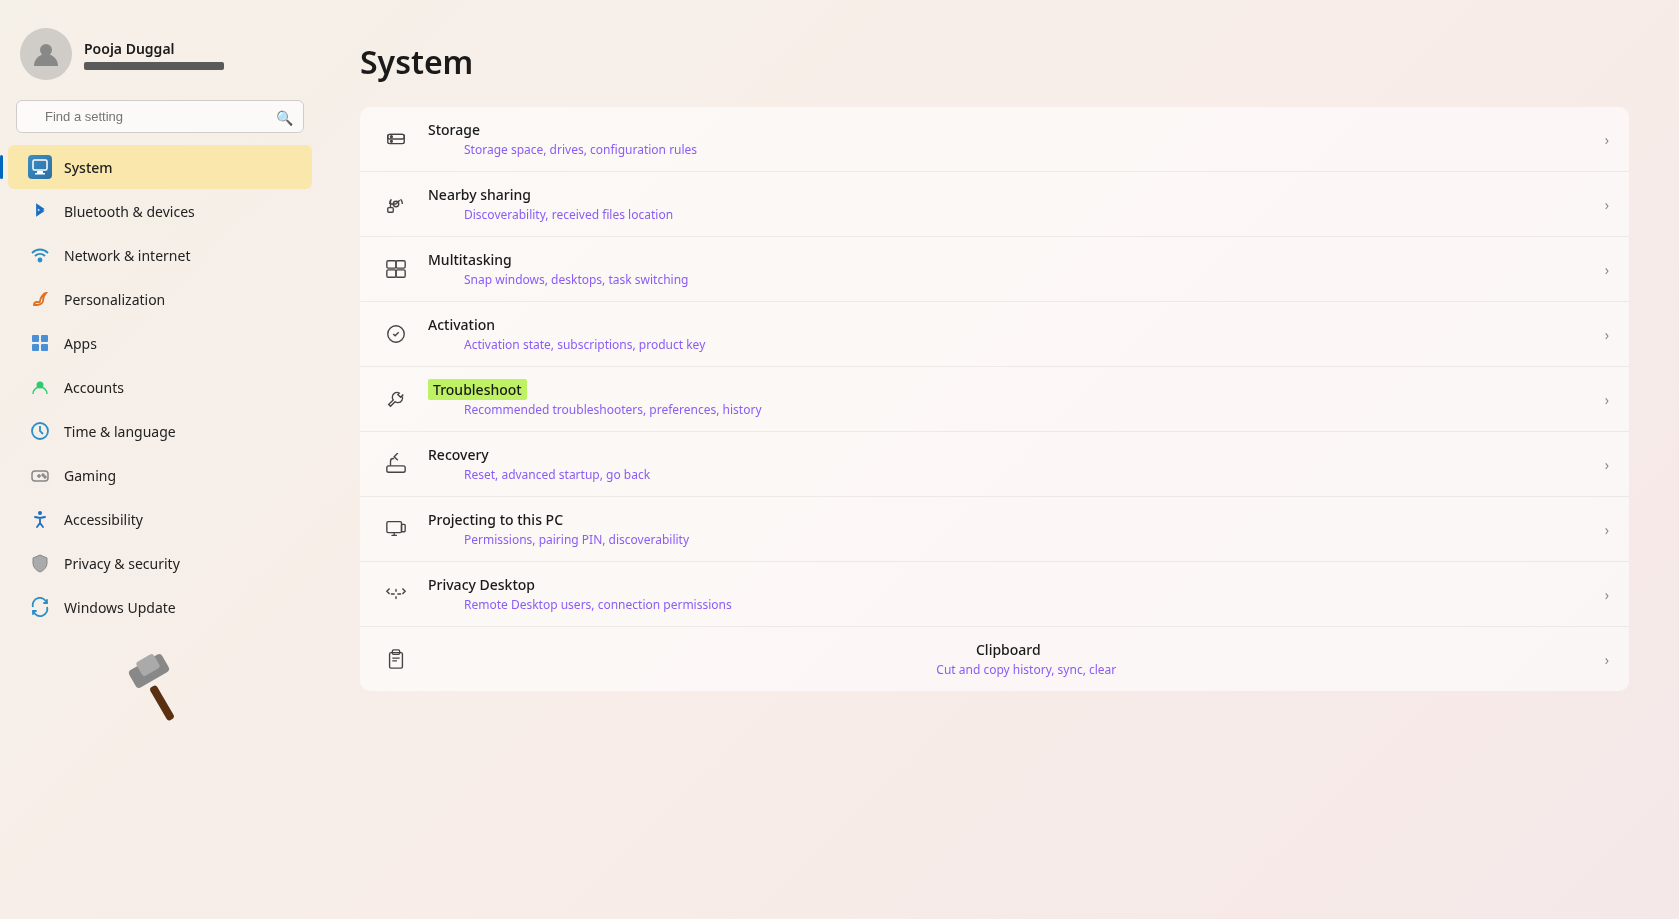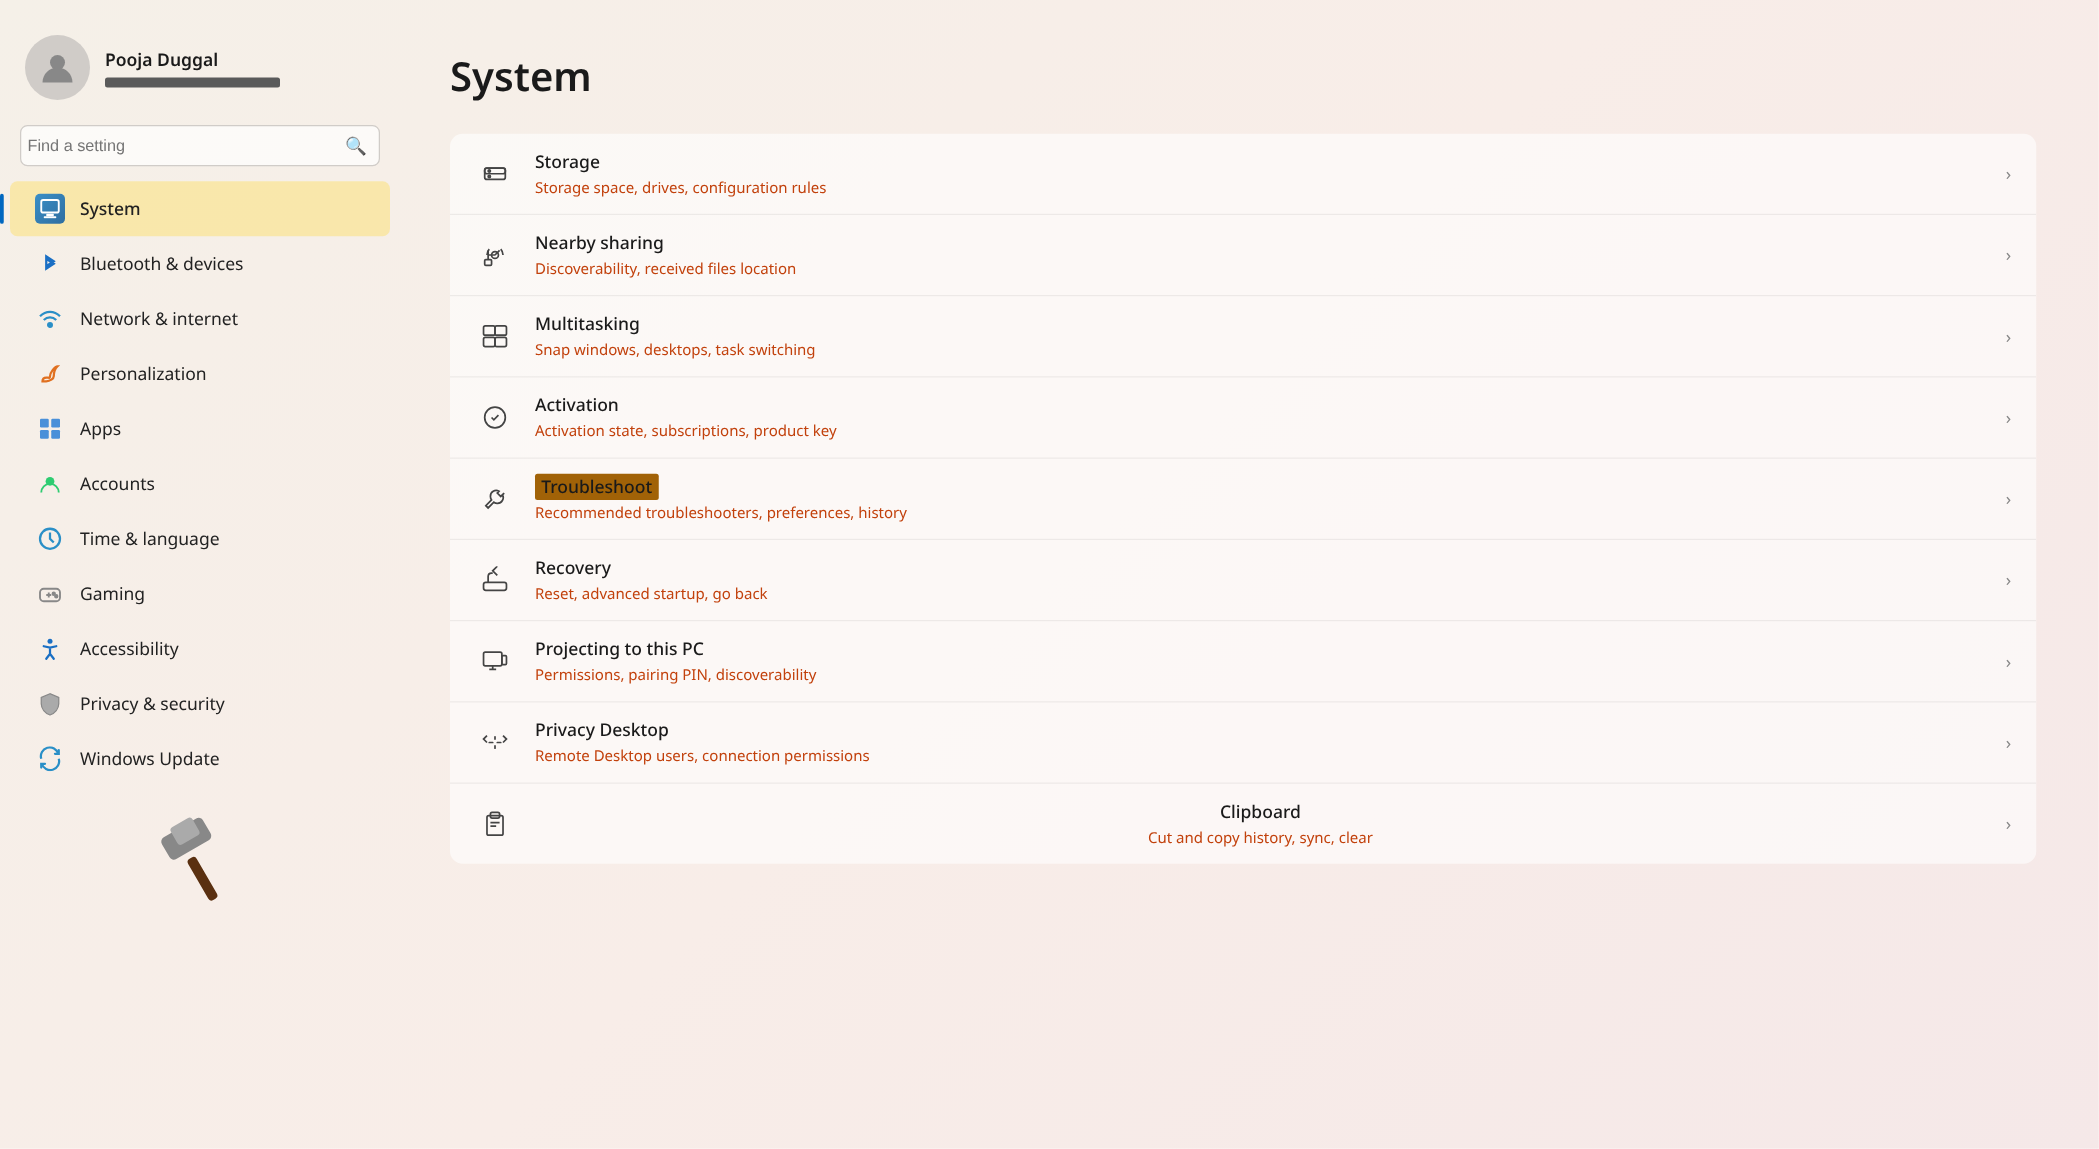--- a/index.html
+++ b/index.html
@@ -66,21 +66,21 @@
       border-radius: 2px;
     }
 
     .search-box {
       margin: 0 16px 12px 16px;
       position: relative;
     }
 
     .search-input {
       width: 100%;
-      padding: 8px 36px 8px 5px;
+      padding: 8px 36px 8px 28px;
       border: 1px solid #d0ccc8;
       border-radius: 6px;
       background: rgba(255,255,255,0.7);
       font-size: 13px;
       color: #4d7c0f;
       outline: none;
     }
 
     .search-icon-wrap {
       position: absolute;
@@ -211,21 +211,22 @@
 
     .item-title {
       font-size: 14px;
       font-weight: 500;
       color: #1a1a1a;
       margin-bottom: 2px;
     }
 
     .item-desc {
       font-size: 12px;
-      color: #c2410c;
+      color: #8b5cf6;
+      margin-left: 36px;
     }
 
     .item-chevron {
       color: #888;
       font-size: 14px;
     }
   </style>
 </head>
 <body>
 
@@ -448,21 +449,21 @@
     </div>
 
     <div class="settings-item">
       <div class="item-icon">
         <svg viewBox="0 0 24 24">
           <path d="M20 7l-3 3-3-3 1.5-1.5A5 5 0 0 0 8 10c0 1.1.4 2.2 1 3L4 18l2 2 5-5c.8.6 1.9 1 3 1a5 5 0 0 0 4.5-7.5L20 7z"></path>
         </svg>
       </div>
       <div class="item-text">
         <div class="item-title">
-          <span style="background:#a16207; padding: 1px 5px; border-radius: 2px;">Troubleshoot</span>
+          <span style="background:#bef264; padding: 1px 5px; border-radius: 2px;">Troubleshoot</span>
         </div>
         <div class="item-desc">Recommended troubleshooters, preferences, history</div>
       </div>
       <span class="item-chevron">›</span>
     </div>
 
     <div class="settings-item">
       <div class="item-icon">
         <svg viewBox="0 0 24 24">
           <rect x="2" y="14" width="20" height="7" rx="2"></rect>

